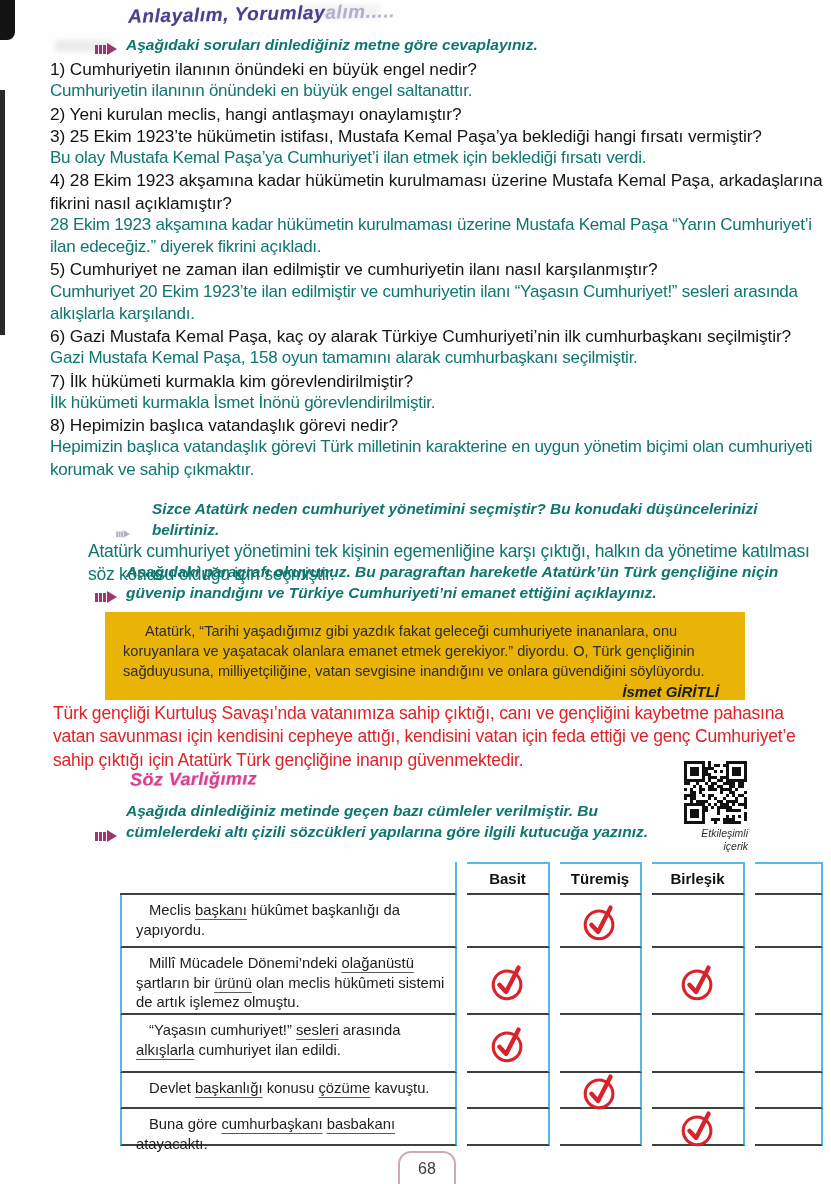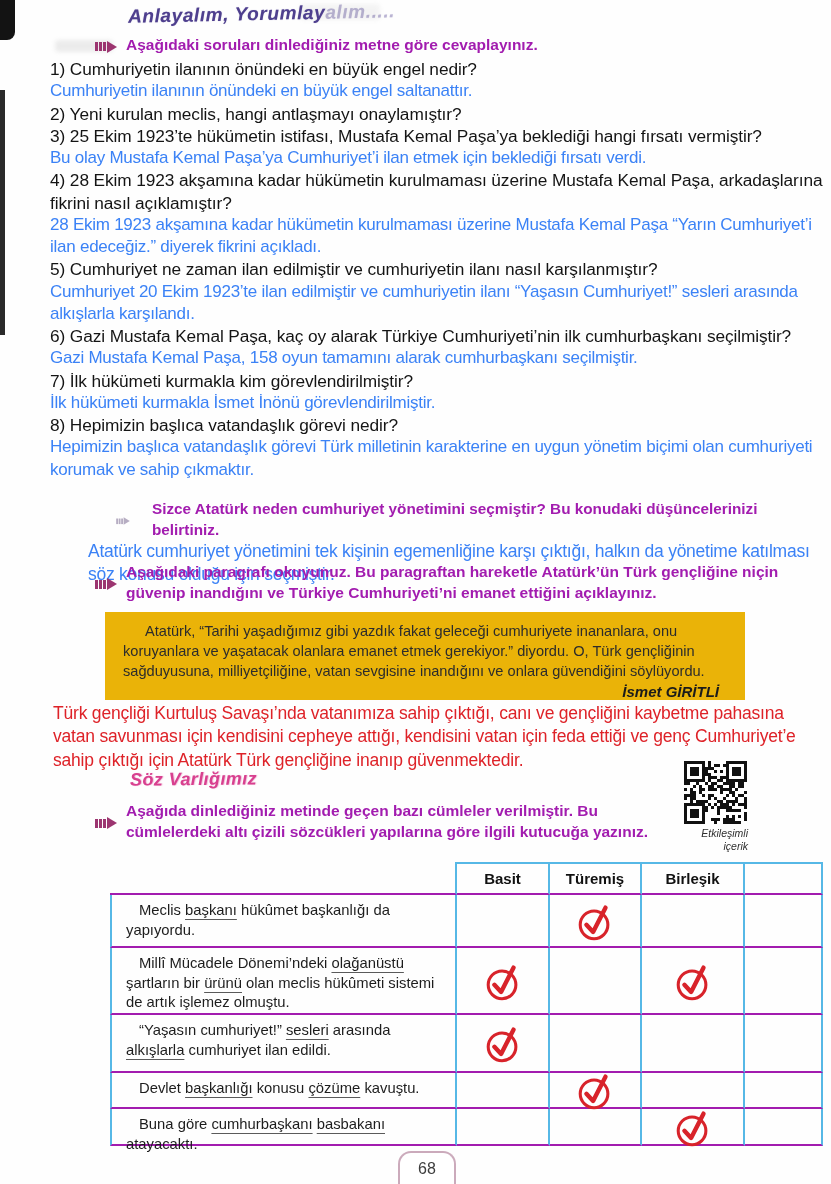--- a/index.html
+++ b/index.html
@@ -21,27 +21,27 @@
     text-shadow:0 0 1px rgba(78,63,142,.4);
   }
   .header-title .fade { opacity:.38; }
 
   
   .arrow-icon { display:inline-flex; align-items:center; gap:1.5px; flex:none; margin-right:9px; margin-top:4px; color:#9c3570; }
   .arrow-icon .bar { width:2.5px; height:9px; background:currentColor; }
   .arrow-icon .tri { width:0; height:0; border-left:10px solid currentColor; border-top:6.5px solid transparent; border-bottom:6.5px solid transparent; }
   .arrow-icon.mini { transform:scale(.62); opacity:.55; margin-right:2px; color:#7d6b92; }
 
-  .prompt-line { display:flex; align-items:center; font-weight:bold; font-size:15.5px; line-height:21px; color:#a21caf; }
+  .prompt-line { display:flex; align-items:flex-end; font-weight:bold; font-size:15.5px; line-height:21px; color:#0f766e;font-style:italic; }
 
   
   .qa-section { position:absolute; left:50px; top:34px; width:774px; }
   .qa-section .prompt-line { margin-left:45px; margin-bottom:3px; }
   .q-line { font-size:17.3px; line-height:22.25px; color:#141414; letter-spacing:-.1px; }
-  .a-line { font-size:17px; line-height:22.25px; color:#3b82f6; letter-spacing:-.25px; }
+  .a-line { font-size:17px; line-height:22.25px; color:#0f766e; letter-spacing:-.25px; }
 
   .opinion-section { position:absolute; left:88px; top:498px; width:740px; }
   .opinion-section .prompt-line { margin-left:24px; font-size:15.3px;gap:16px; }
   .opinion-section .a-line { font-size:17.5px; line-height:23px; }
 
   .paragraph-task { position:absolute; left:95px; top:561px; width:690px; }
 
   .quote-box {
     position:absolute; left:105px; top:612px; width:640px; height:88px;
     background:#eab308; padding:9px 20px 2px 18px; box-sizing:border-box;
@@ -66,21 +66,21 @@
 
   
   .vtable {
     position:absolute; left:110px; top:862px;
     display:grid;
     grid-template-columns:347px 93px 92px 103px 78px;
     grid-template-rows:33px 53px 67px 58px 36px 37px;
   }
   .vcell { box-sizing:border-box; background:transparent; }
   .vcell.br { border-right:2px solid #56b8e6; }
-  .vcell.bb { border-bottom:2px solid #a21caf; }
+  .vcell.bb { border-bottom:2px solid #404040;margin-left:10px; }
   .vcell.bt { border-top:2px solid #56b8e6; }
   .vcell.bl { border-left:2px solid #56b8e6; }
   .vhead { display:flex; align-items:center; justify-content:center; font-weight:bold; font-size:15px; color:#111; }
   .sentence-cell { padding:6px 8px 4px 14px; font-size:14.8px; line-height:19.5px; color:#1d1d1d; text-indent:13px; }
   .sentence-cell .u { text-decoration:underline; text-decoration-color:#5a5a5a; text-decoration-thickness:1.3px; text-underline-offset:3.5px; }
   .check-cell { display:flex; align-items:center; justify-content:center; overflow:visible; }
   .check-cell svg { width:42px; height:44px; overflow:visible; }
 
   .page-tab {
     position:absolute; left:398px; top:1151px; width:58px; height:36px;

